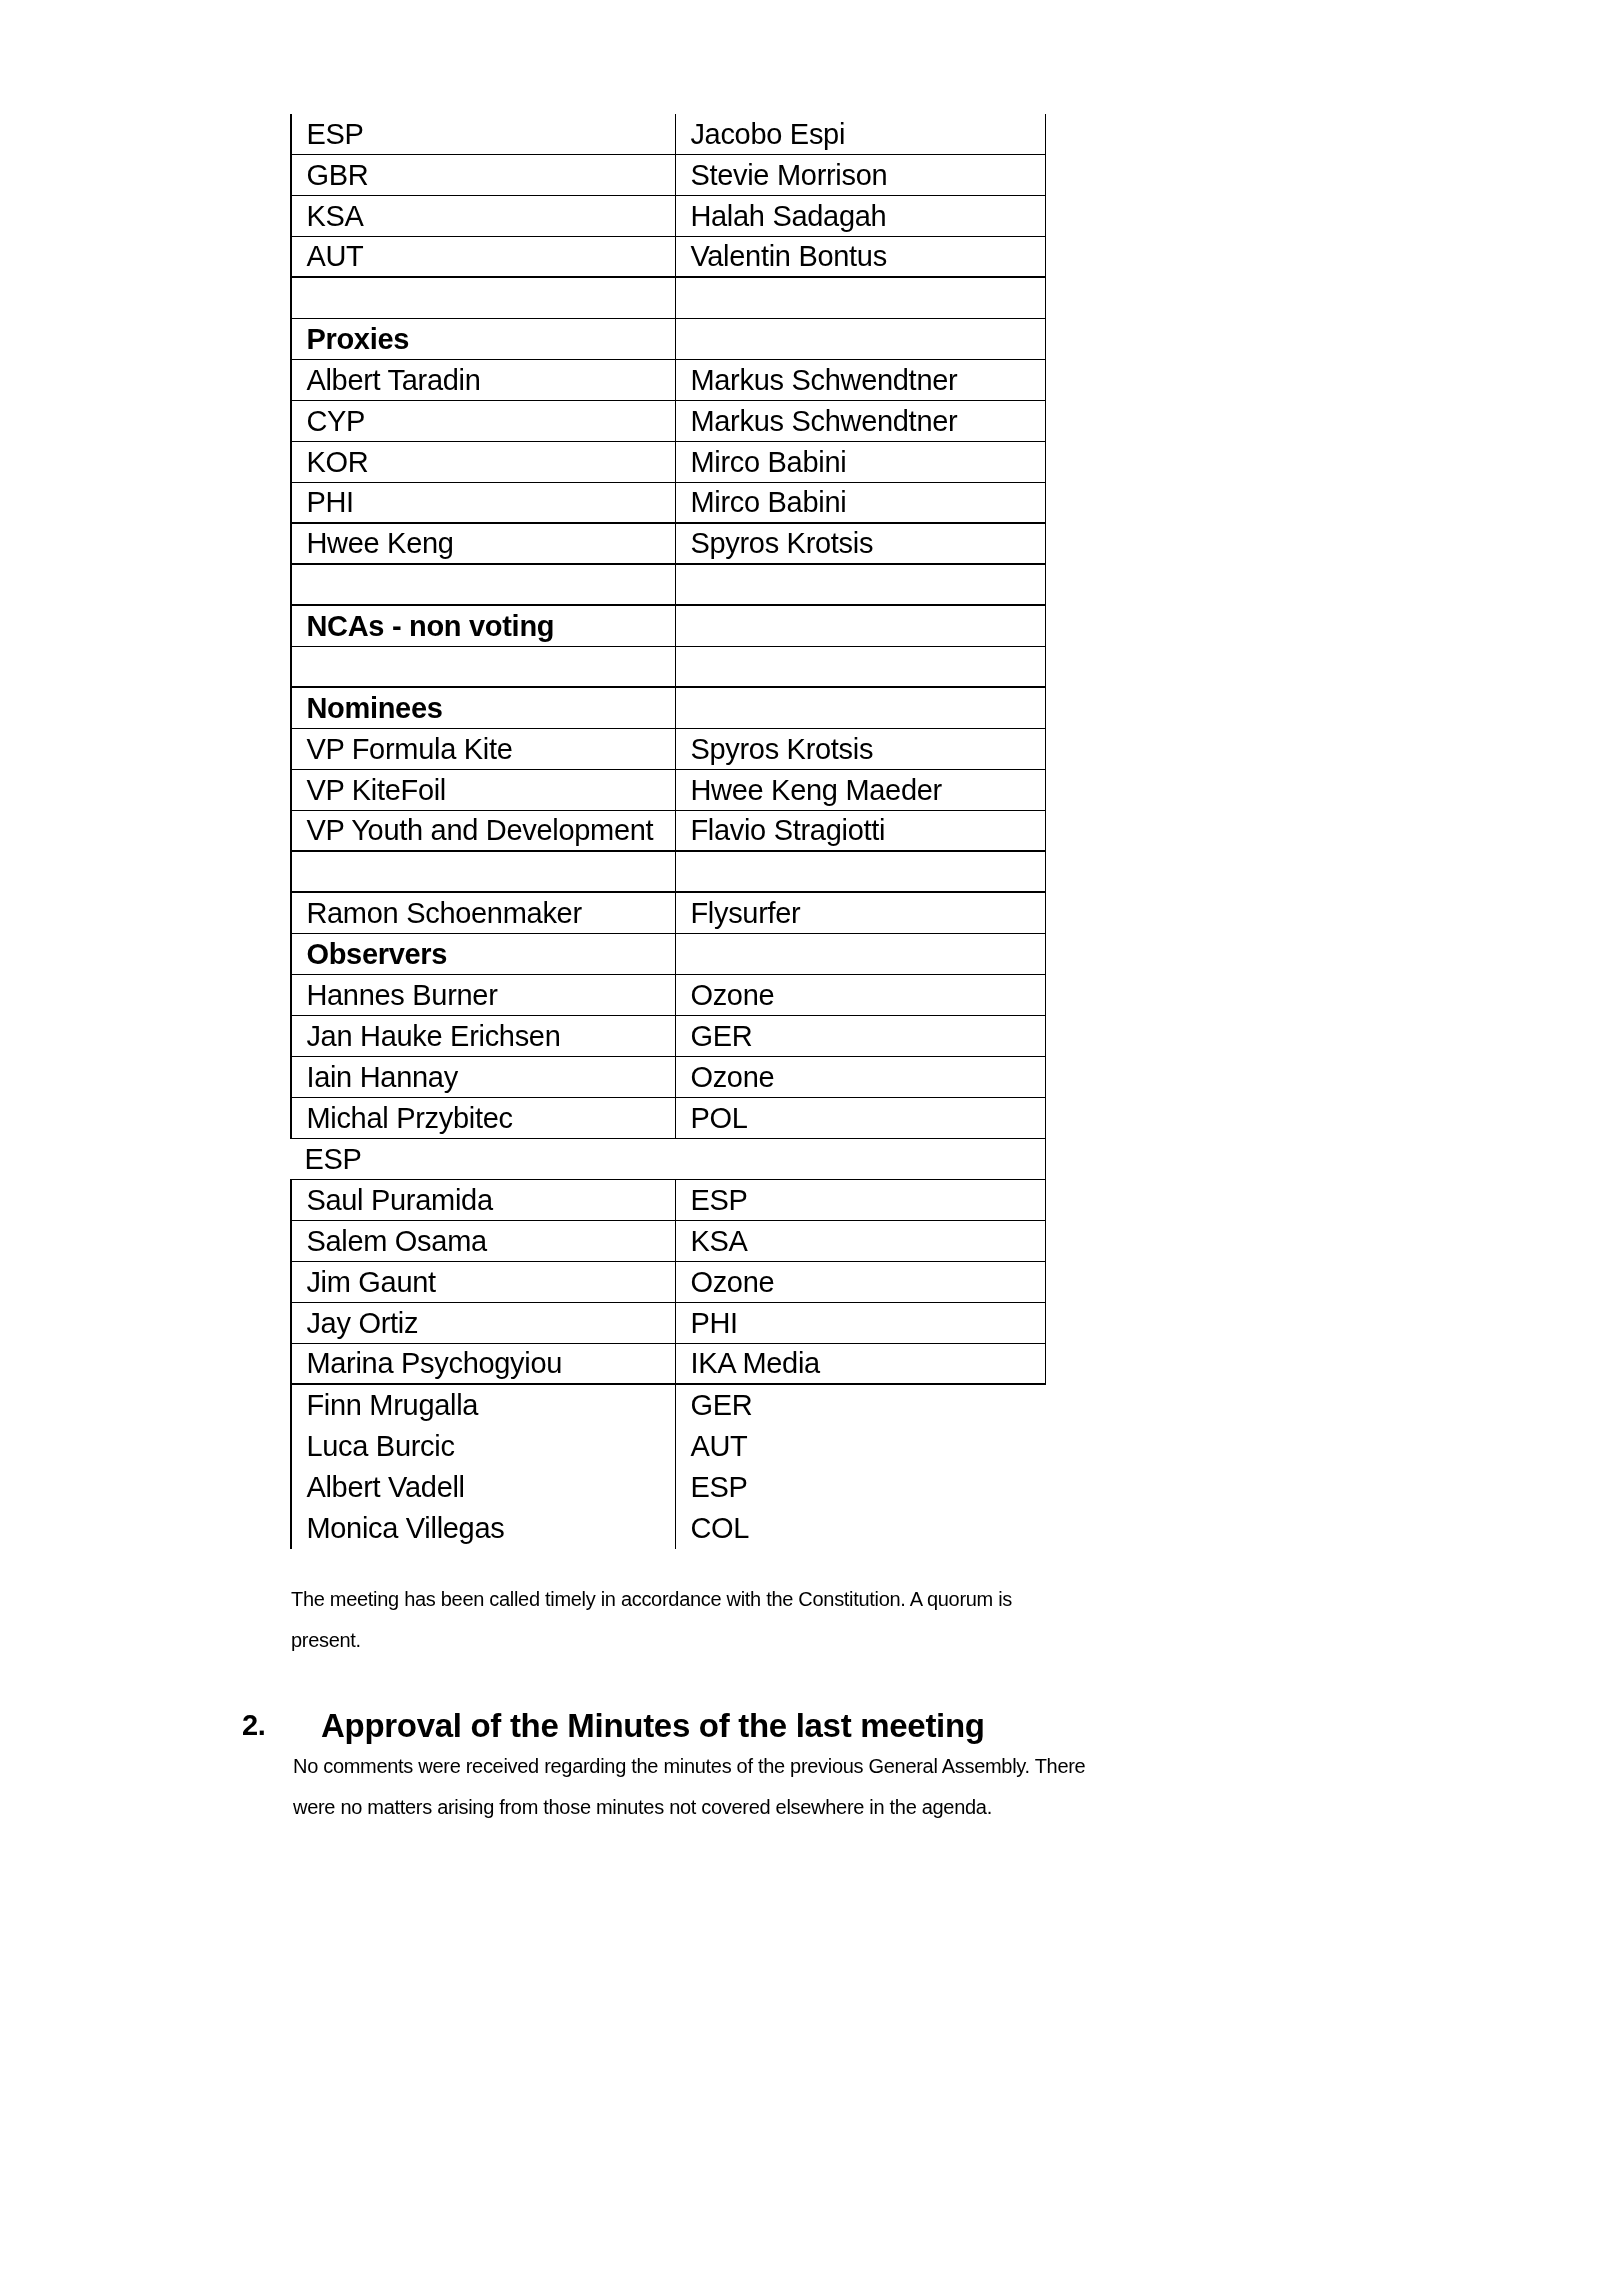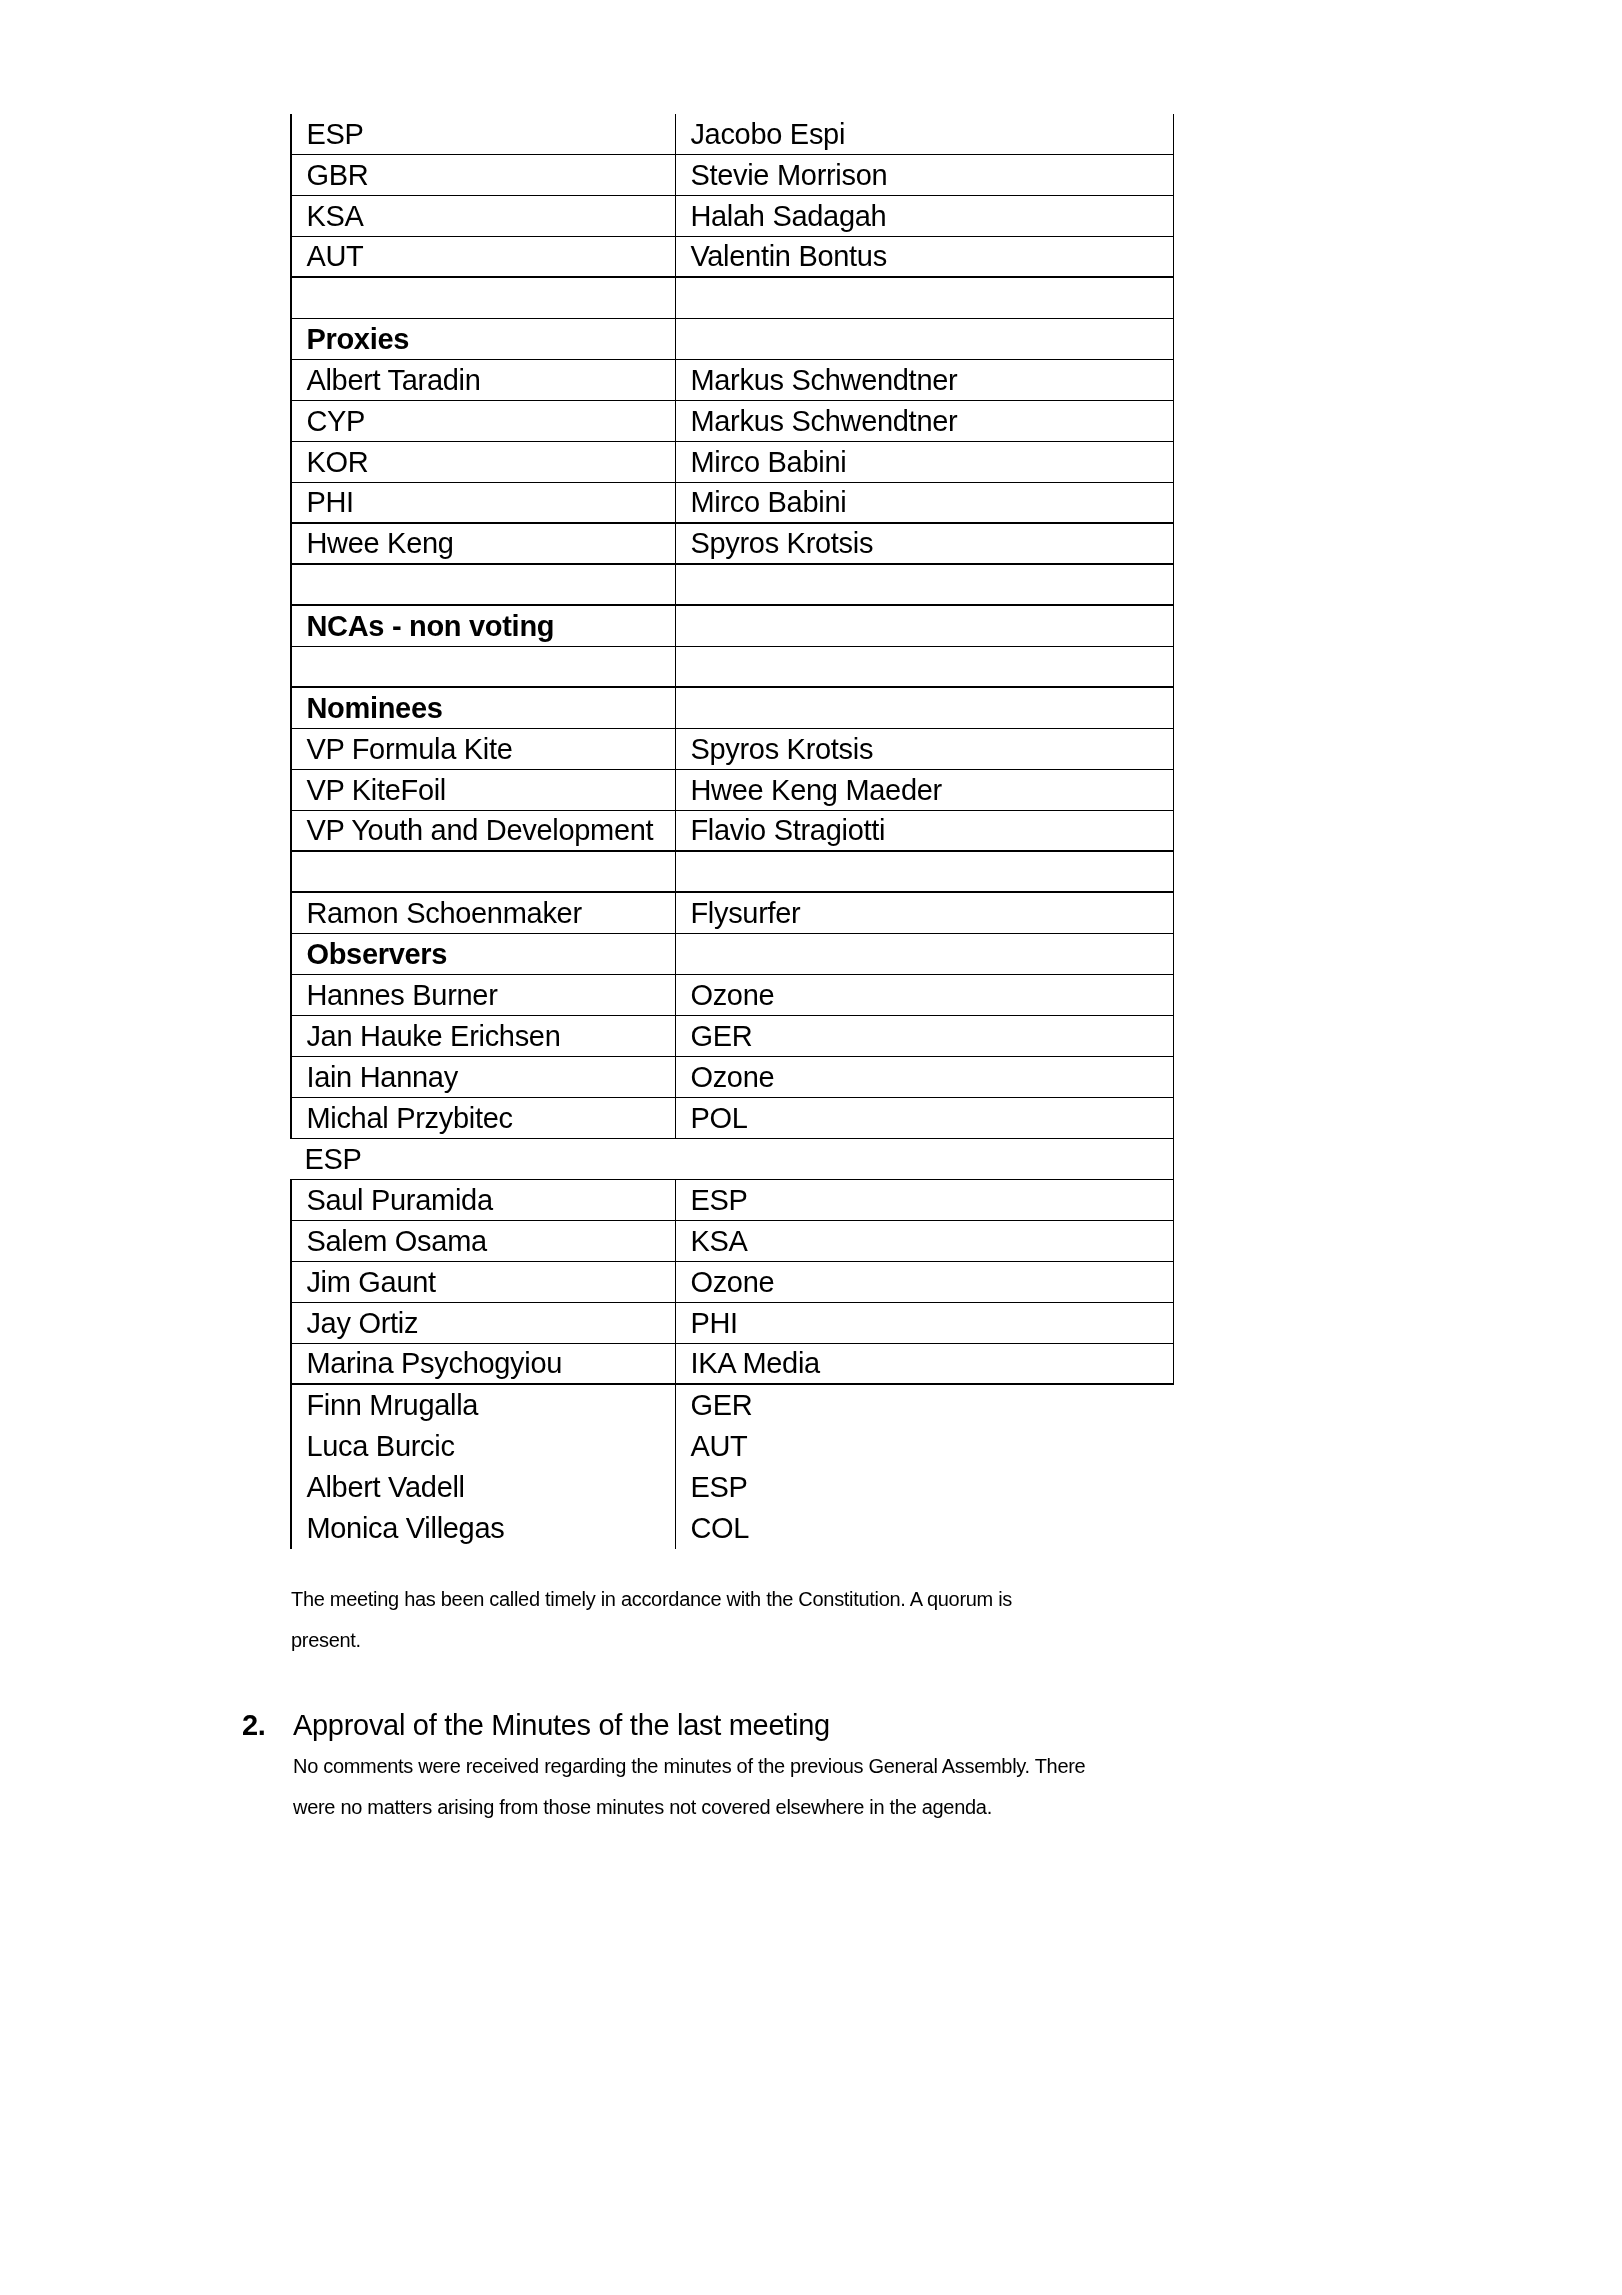--- a/index.html
+++ b/index.html
@@ -10,21 +10,21 @@
     background:#ffffff;
     font-family:"Liberation Sans", sans-serif;
     color:#000000;
     overflow:hidden;
   }
   
   .attendance-table{
     position:absolute;
     left:290px;
     top:114px;
-    width:884px;
+    width:756px;
   }
   .trow{
     display:flex;
     height:41px;
     box-sizing:border-box;
     border-bottom:1.3px solid #000;
   }
   .trow.thick{ border-bottom:2.6px solid #000; }
   .trow.borderless{ border-bottom:none; height:41px; }
   .tcell{
@@ -69,25 +69,26 @@
   }
   .agenda-number{
     font-size:29px;
     line-height:41px;
     font-weight:bold;
     width:51px;
     flex:0 0 51px;
     letter-spacing:-0.3px;
   }
   .agenda-heading{
-    font-size:29px;
+    font-size:33px;
     line-height:41px;
-    font-weight:normal;
+    font-weight:bold;
     letter-spacing:-0.3px;
     white-space:nowrap;
+    margin-left:28px;
   }
 </style>
 </head>
 <body>
 
 <div class="page">
 
   <div class="attendance-table" id="attendance-table">
       <div class="trow">
         <div class="tcell left">ESP</div>

